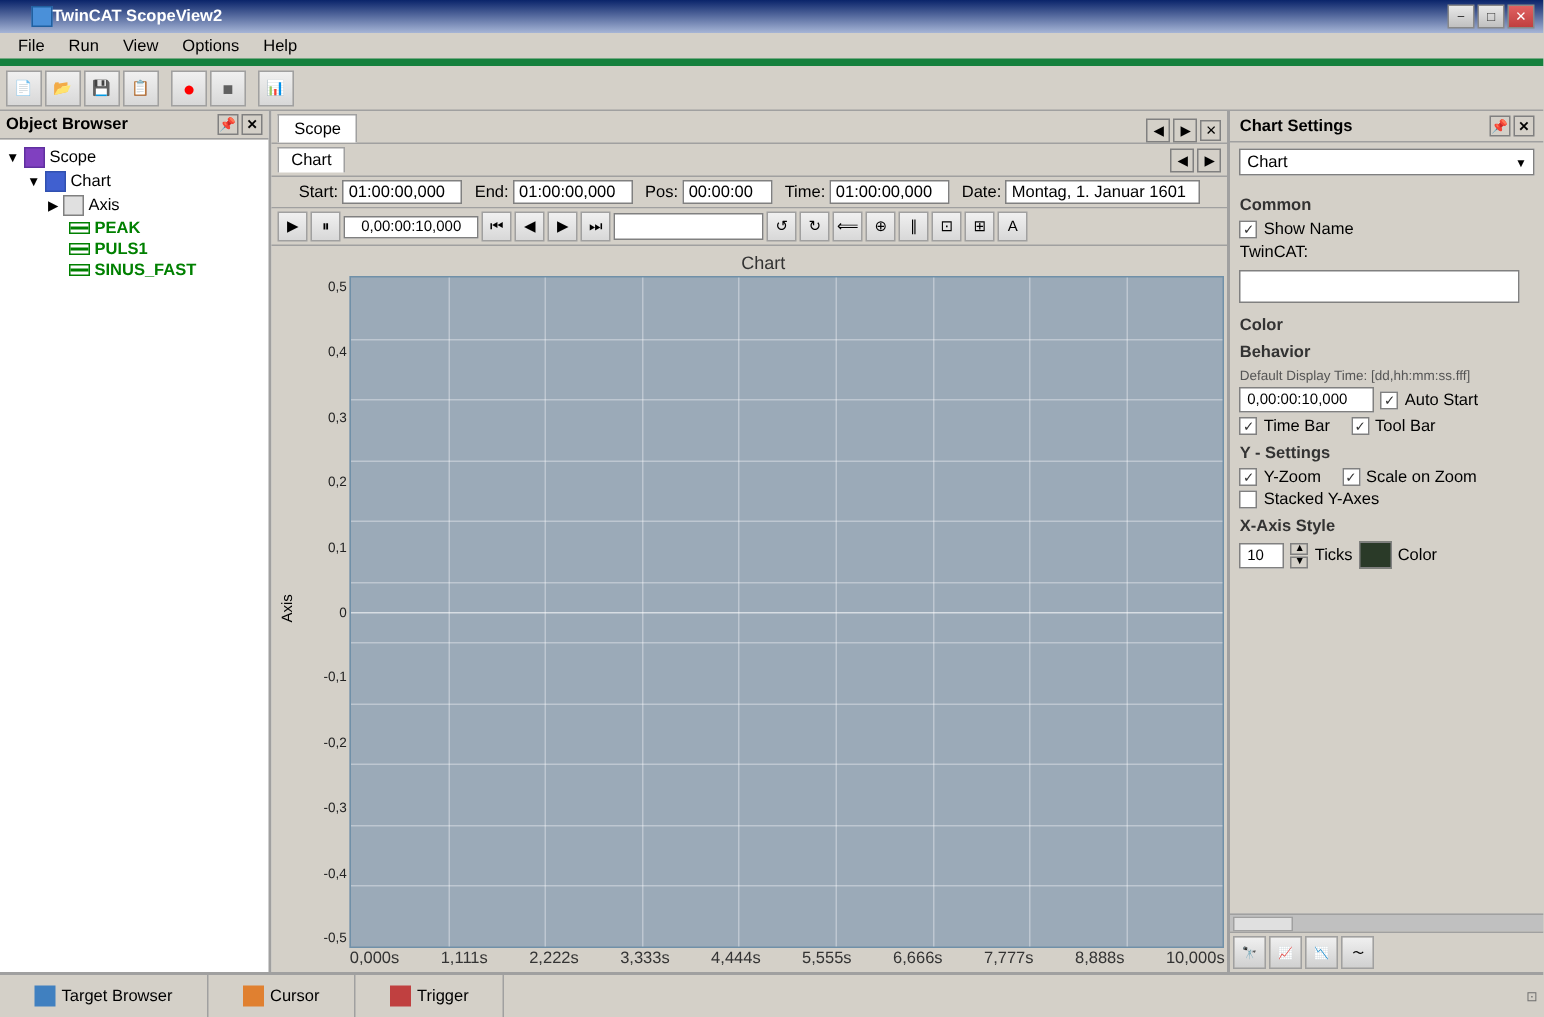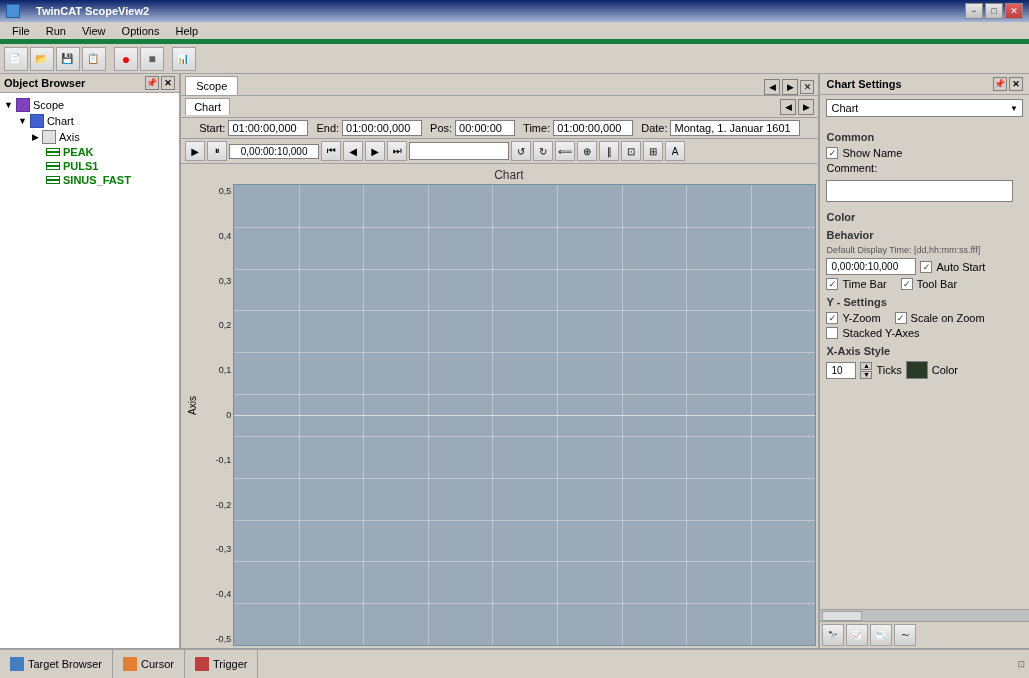--- a/index.html
+++ b/index.html
@@ -8,21 +8,21 @@
     
     .title-bar {
       background: linear-gradient(to bottom, #0a246a, #a6b5d6);
       color: white;
       height: 22px;
       display: flex;
       align-items: center;
       padding: 0 6px;
       justify-content: space-between;
     }
-    .title-bar-left { display: flex; align-items: center; gap: 16px; font-size: 11px; font-weight: bold; }
+    .title-bar-left { display: flex; align-items: center; gap: 0; font-size: 11px; font-weight: bold; margin-left: 15px; }
     .title-bar-icon { width: 14px; height: 14px; background: #4a90d9; border: 1px solid #2060a0; display: inline-block; }
     .title-bar-controls { display: flex; gap: 2px; }
     .title-btn {
       width: 18px; height: 16px; background: linear-gradient(to bottom, #e8e8e8, #c0c0c0);
       border: 1px solid #888; color: #333; font-size: 9px; display: flex; align-items: center; justify-content: center; cursor: pointer;
     }
     .title-btn.close { background: linear-gradient(to bottom, #e06060, #c04040); color: white; }
 
     
     .menu-bar {
@@ -266,21 +266,21 @@
       height: 30px;
       background: #d4d0c8;
       border-top: 2px solid #a0a0a0;
       display: flex;
       align-items: stretch;
     }
     .bottom-tab {
       display: flex;
       align-items: center;
       gap: 4px;
-      padding: 0 10px;
+      padding: 0 23px;
       border-right: 1px solid #a0a0a0;
       cursor: pointer;
       font-size: 11px;
     }
     .bottom-tab-icon { width: 14px; height: 14px; }
     .icon-browser { background: #4080c0; }
     .icon-channel { background: #40a040; }
     .icon-cursor { background: #e08030; }
     .icon-trigger { background: #c04040; }
     .bottom-right { margin-left: auto; display: flex; align-items: center; padding-right: 4px; font-size: 9px; color: #606060; }
@@ -499,20 +499,32 @@
                 <div class="v-line" style="left:33.33%;"></div>
                 <div class="v-line" style="left:44.44%;"></div>
                 <div class="v-line" style="left:55.55%;"></div>
                 <div class="v-line" style="left:66.66%;"></div>
                 <div class="v-line" style="left:77.77%;"></div>
                 <div class="v-line" style="left:88.88%;"></div>
               </div>
             </div>
           </div>
 
+          <div class="x-axis-labels">
+            <span>0,000s</span>
+            <span>1,111s</span>
+            <span>2,222s</span>
+            <span>3,333s</span>
+            <span>4,444s</span>
+            <span>5,555s</span>
+            <span>6,666s</span>
+            <span>7,777s</span>
+            <span>8,888s</span>
+            <span>10,000s</span>
+          </div>
         </div>
       </div>
     </div>
   </div>
 
   <div class="settings-panel">
     <div class="sp-header">
       <span>Chart Settings</span>
       <div class="sp-header-controls">
         <div class="sp-ctrl">📌</div>
@@ -524,21 +536,21 @@
       <span class="sp-dropdown-arrow">▼</span>
     </div>
     <div class="sp-content">
       
       <div class="sp-section-title">Common</div>
       <div class="sp-row">
         <div class="sp-checkbox sp-checked"></div>
         <span class="sp-label">Show Name</span>
       </div>
       <div class="sp-row">
-        <span class="sp-label">Comment:</span>
+        <span class="sp-label">TwinCAT:</span>
       </div>
       <input class="sp-comment-box" type="text" style="width: 95%;">
 
       
       <div class="sp-section-title">Color</div>
 
       
       <div class="sp-section-title">Behavior</div>
       <div class="sp-row">
         <span class="sp-label" style="font-size:9px; color:#555;">Default Display Time: [dd,hh:mm:ss.fff]</span>

